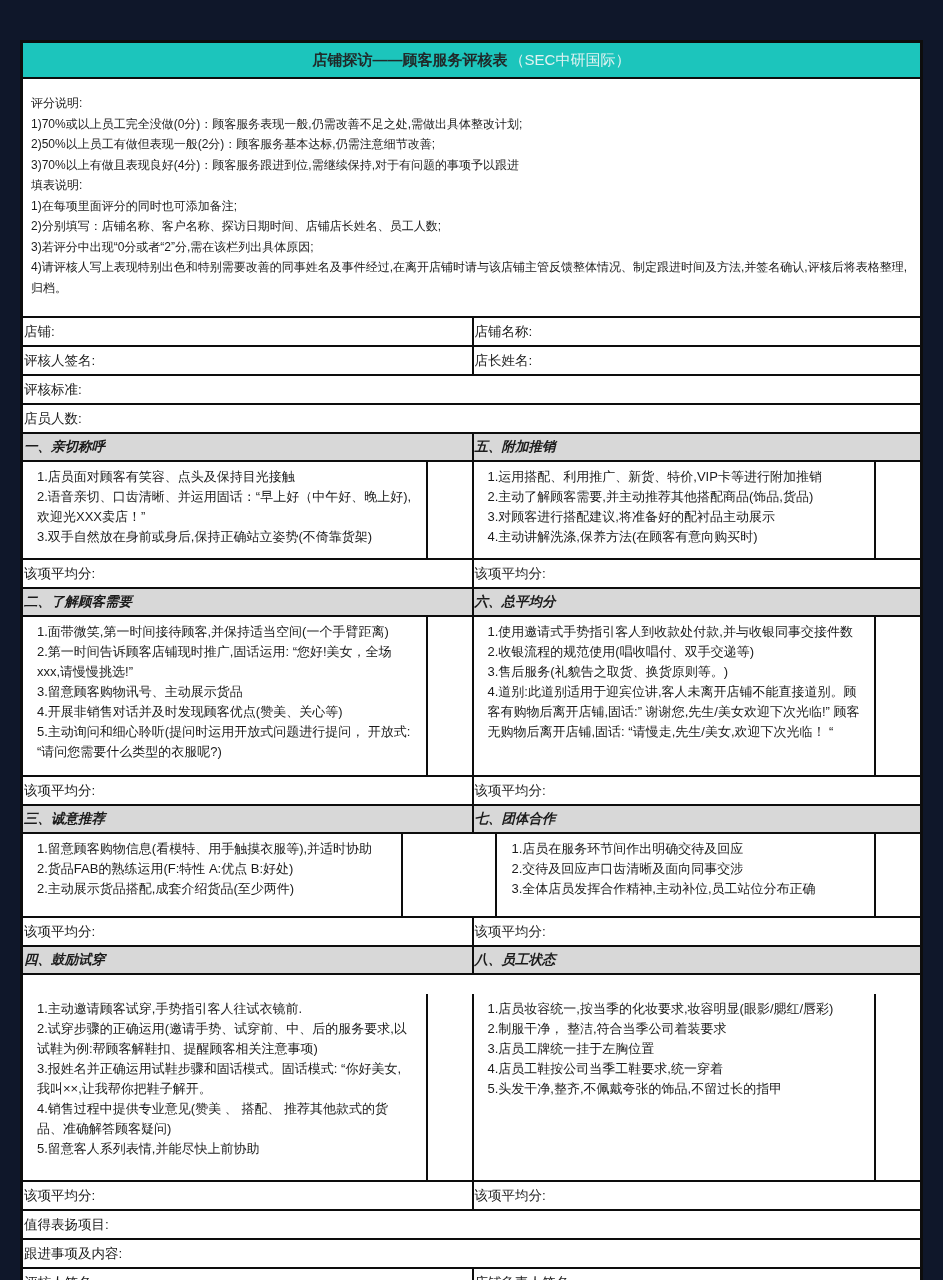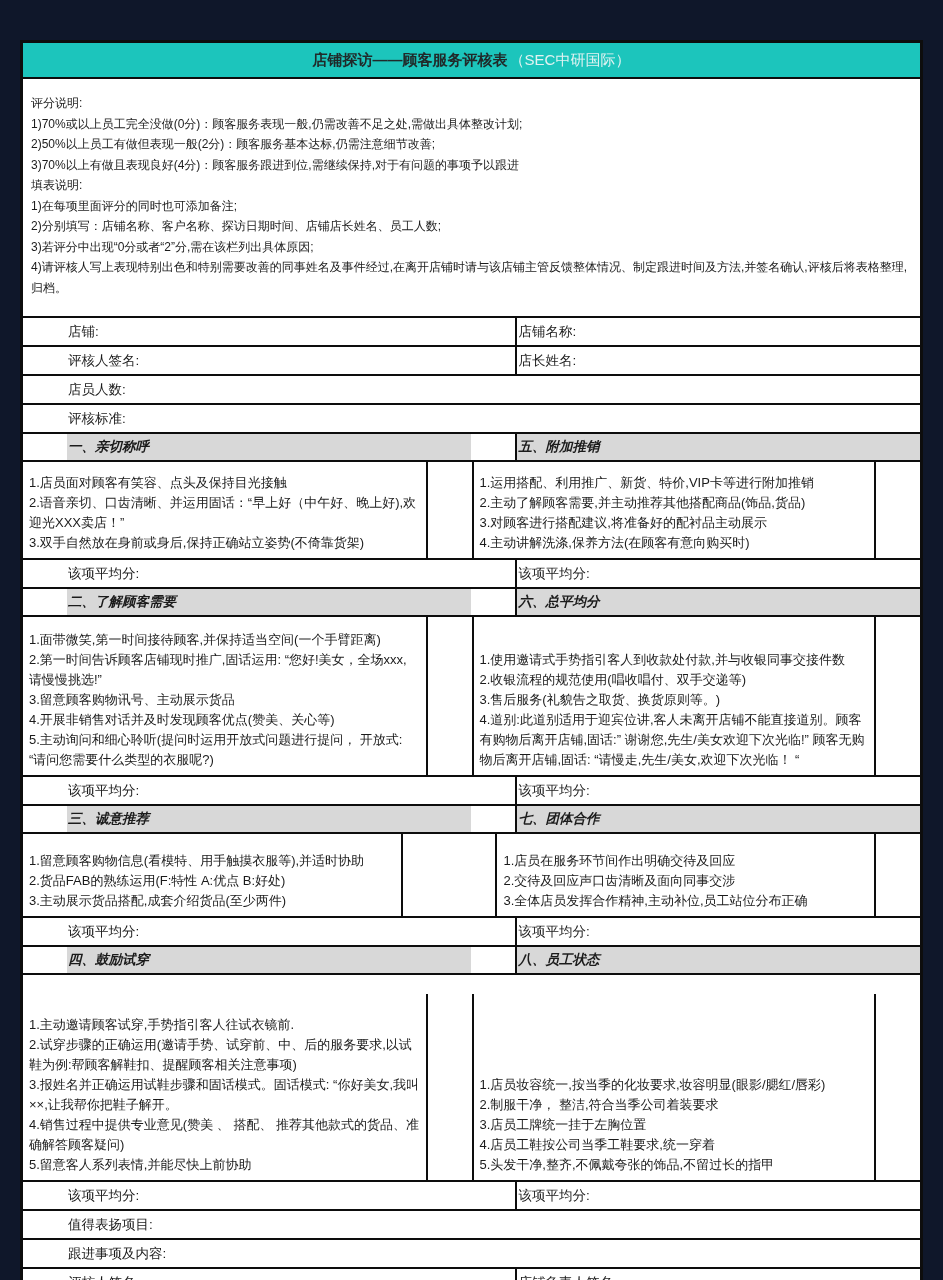--- a/index.html
+++ b/index.html
@@ -46,45 +46,45 @@
   .row{
     display:flex;
     border-bottom:2px solid #0d0d0d;
     align-items:stretch;
   }
   .row:last-child{border-bottom:none;}
   .cell{
     box-sizing:border-box;
     padding:4px 1px;
     font-size:13.5px;
-    display:flex;align-items:center;margin-left:44px;
+    display:flex;align-items:center;
   }
   .label-row{min-height:27px;}
   .half{width:50%;}
   .half + .half{border-left:2px solid #0d0d0d;}
   .full{width:100%;}
   
   .sec-head .cell{
     background:#d8d8d8;
     font-weight:bold;
     min-height:26px;
     font-style:italic;
   }
   
   .body-wrap{
     display:flex;align-items:stretch;
     box-sizing:border-box;
   }
   .items{
     flex:1 1 auto;
     box-sizing:border-box;
-    padding:5px 6px;
+    padding:5px 14px;
     font-size:13px;
     line-height:20px;
-    display:flex;flex-direction:column;justify-content:flex-end;
+    display:flex;flex-direction:column;justify-content:flex-start;
   }
   .score-cell{
     flex:0 0 44px;
     border-left:2px solid #0d0d0d;
   }
   .h1{min-height:96px;}
   .h2{min-height:158px;}
   .h3{min-height:82px;gap:48px;}
   .h4{min-height:186px;margin-top:19px;}
   .avg .cell{min-height:27px;}
@@ -118,24 +118,24 @@
 
     <div class="row label-row">
       <div class="cell half">店铺:</div>
       <div class="cell half">店铺名称:</div>
     </div>
     <div class="row label-row">
       <div class="cell half">评核人签名:</div>
       <div class="cell half">店长姓名:</div>
     </div>
     <div class="row label-row">
+      <div class="cell full">评核标准:</div>
+    </div>
+    <div class="row label-row">
       <div class="cell full">店员人数:</div>
-    </div>
-    <div class="row label-row">
-      <div class="cell full">评核标准:</div>
     </div>
 
     <div class="row sec-head">
       <div class="cell half">一、亲切称呼</div>
       <div class="cell half">五、附加推销</div>
     </div>
     <div class="row h1">
       <div class="half body-wrap">
         <div class="items">
             <div class="item">1.店员面对顾客有笑容、点头及保持目光接触</div>
@@ -191,21 +191,21 @@
 
     <div class="row sec-head">
       <div class="cell half">三、诚意推荐</div>
       <div class="cell half">七、团体合作</div>
     </div>
     <div class="row h3">
       <div class="half body-wrap">
         <div class="items">
             <div class="item">1.留意顾客购物信息(看模特、用手触摸衣服等),并适时协助</div>
             <div class="item">2.货品FAB的熟练运用(F:特性  A:优点  B:好处)</div>
-            <div class="item">3.主动展示货品搭配,成套介绍货品(至少两件)</div>
+            <div class="item">2.主动展示货品搭配,成套介绍货品(至少两件)</div>
           </div>
         <div class="score-cell"></div>
       </div>
       <div class="half body-wrap">
         <div class="items">
             <div class="item">1.店员在服务环节间作出明确交待及回应</div>
             <div class="item">2.交待及回应声口齿清晰及面向同事交涉</div>
             <div class="item">3.全体店员发挥合作精神,主动补位,员工站位分布正确</div>
           </div>
         <div class="score-cell"></div>

